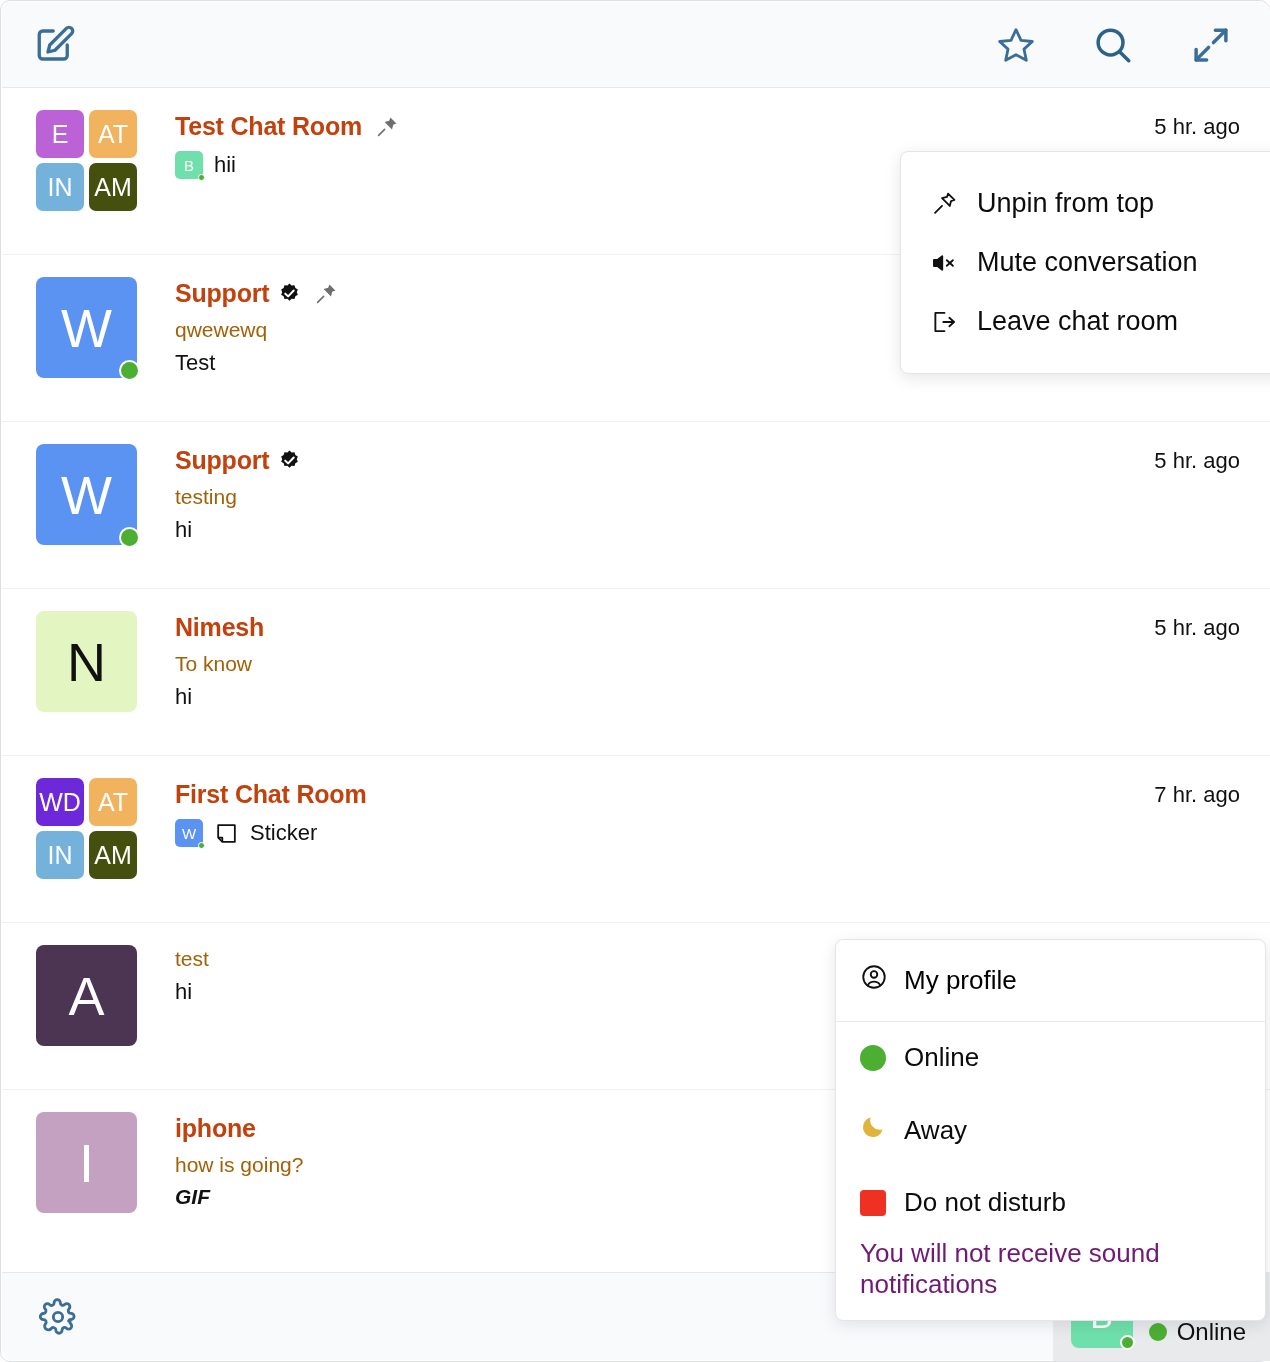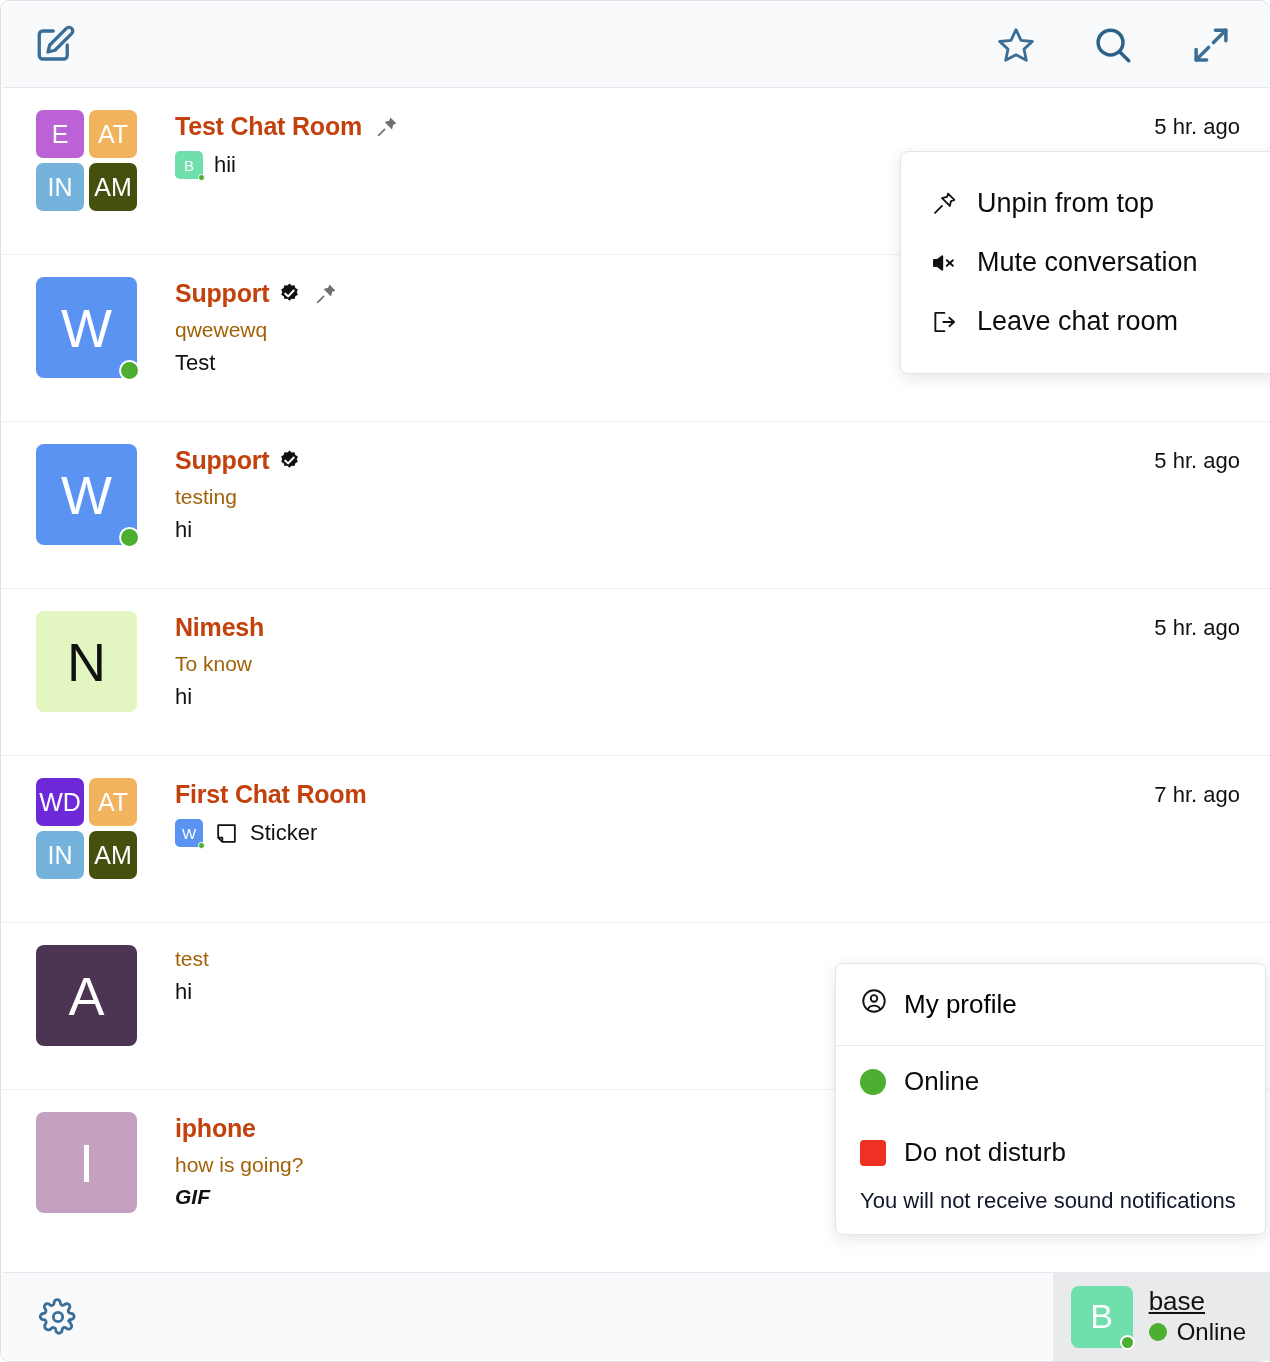--- a/index.html
+++ b/index.html
@@ -215,43 +215,43 @@
     font-size: 27px;
     color: #0c0c0c;
     cursor: pointer;
     white-space: nowrap;
   }
   .menu-item .mi-icon {
     width: 30px; display: flex; align-items: center; justify-content: center;
   }
 
   .status-menu {
-    left: 834px; top: 962px;
+    left: 834px; top: 938px;
     width: 431px;
     padding: 0;
   }
   .status-menu .profile-row {
     display: flex; align-items: center; gap: 16px;
     padding: 23px 24px;
     font-size: 26px;
     border-bottom: 1px solid #e8eaed;
     cursor: pointer;
   }
   .status-row {
     display: flex; align-items: center; gap: 18px;
     padding: 20px 24px;
     font-size: 26px;
     color: #0c0c0c;
     cursor: pointer;
   }
   .sq-dot { width: 26px; height: 26px; border-radius: 50%; display:inline-block; }
   .sq-square { width: 26px; height: 26px; border-radius: 4px; display:inline-block; }
   .status-hint {
-    font-size: 22px;
-    color: #0f172a;
+    font-size: 26px;
+    color: #701a75;
     padding: 0 24px 20px 24px;
   }
 </style>
 </head>
 <body>
 
 <div class="app-card">
 
   <div class="header">
     <div class="header-left">
@@ -480,20 +480,28 @@
         </svg>
       </span>
       <span>My profile</span>
     </div>
 
     <div class="status-row">
       <span class="sq-dot" style="background:#4caf32"></span>
       <span>Online</span>
     </div>
 
+    <div class="status-row">
+      <span class="mi-icon" style="width:26px">
+        <svg width="27" height="27" viewBox="0 0 24 24">
+          <path d="M20 14.6A8.6 8.6 0 0 1 9.4 4a8.8 8.8 0 1 0 10.6 10.6z" fill="#e0b33a"></path>
+        </svg>
+      </span>
+      <span>Away</span>
+    </div>
 
     <div class="status-row">
       <span class="sq-square" style="background:#ef3124"></span>
       <span>Do not disturb</span>
     </div>
 
     <div class="status-hint">You will not receive sound notifications</div>
   </div>
 
   <div class="footer">

